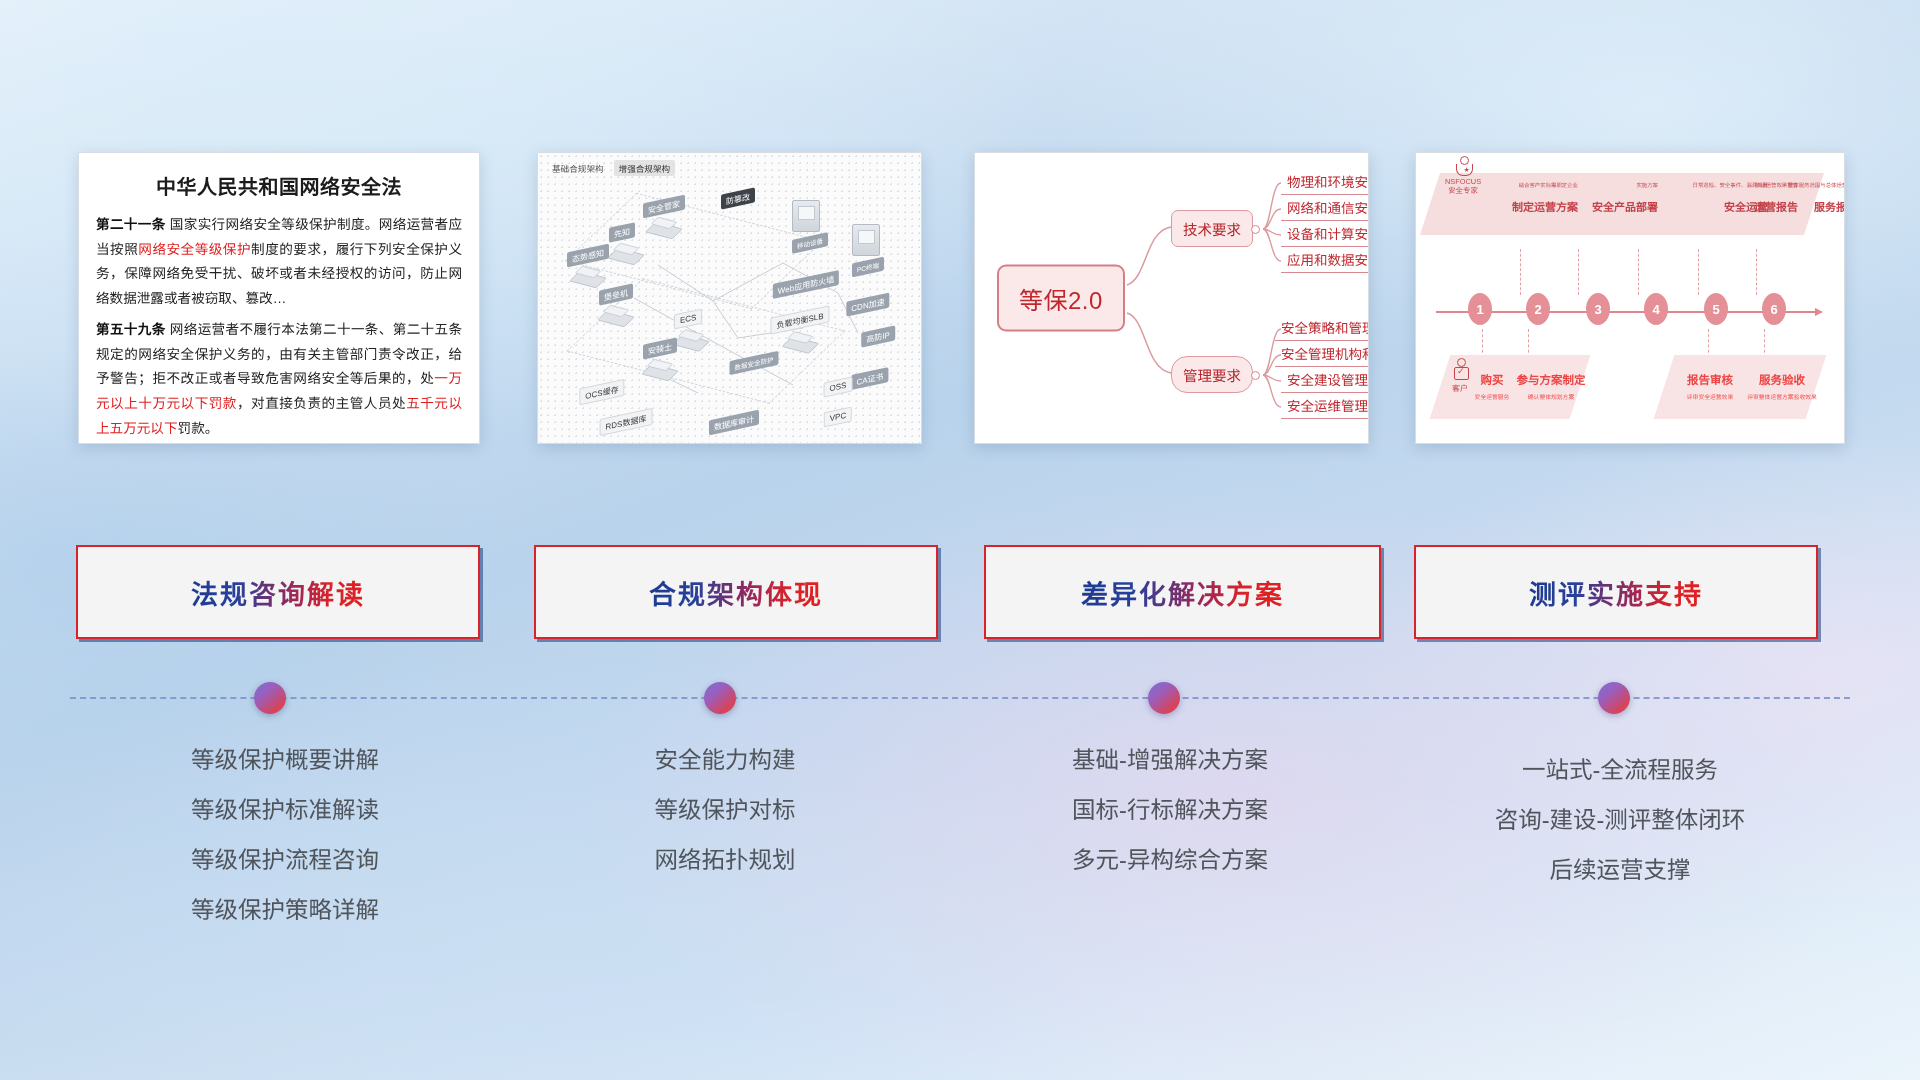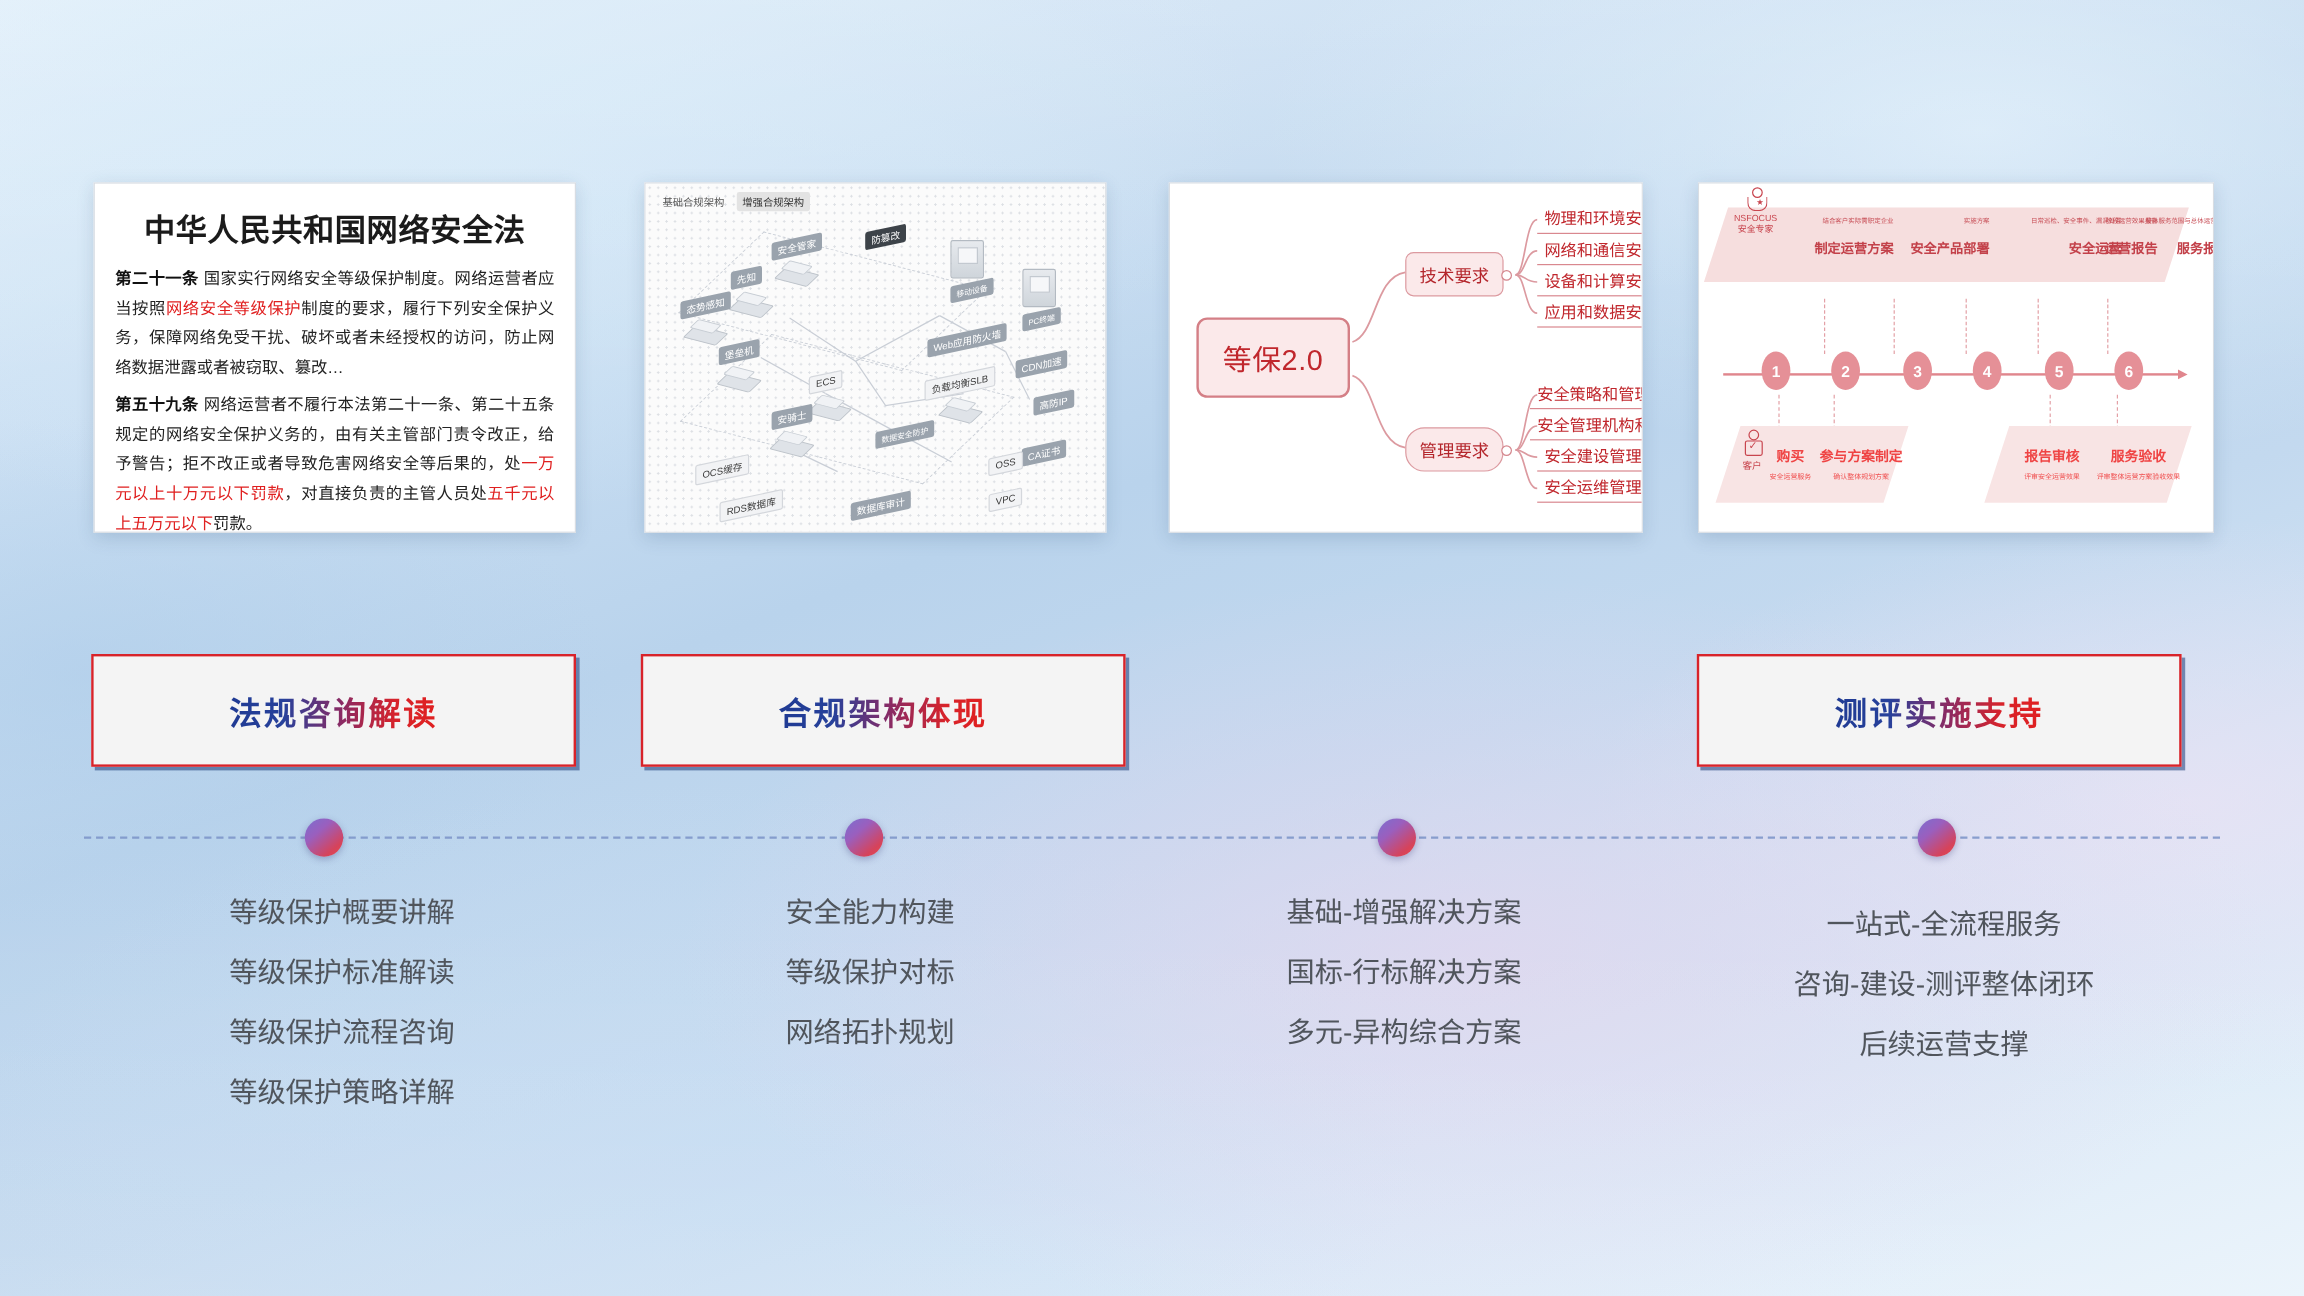--- a/index.html
+++ b/index.html
@@ -29,21 +29,21 @@
   .cards{position:absolute;left:0;top:0;width:1920px;height:450px;}
   .card{position:absolute;top:152px;height:290px;background:#fff;
         border:1px solid #d8dde3;box-shadow:0 4px 14px rgba(40,70,110,.18);overflow:hidden;}
   .card.c1{left:78px;width:400px;}
   .card.c2{left:537px;width:383px;}
   .card.c3{left:974px;width:393px;}
   .card.c4{left:1415px;width:428px;}
 
   
   .law{padding:14px 17px 10px 17px;box-sizing:border-box;height:100%;}
-  .law-title{text-align:center;font-weight:bold;font-size:26px;color:#1b1b1b;margin:4px 0 13px;letter-spacing:.5px;}
+  .law-title{text-align:center;font-weight:bold;font-size:20px;color:#1b1b1b;margin:4px 0 13px;letter-spacing:.5px;}
   .law-p{font-size:13.6px;line-height:1.82;color:#232323;text-align:justify;margin:0 0 6px;}
   .law-p b{font-weight:bold;color:#111;}
   .law-p .hl{color:#e02020;}
 
   
   .arch{position:relative;width:100%;height:100%;background:#fbfbfb;
         background-image:radial-gradient(rgba(150,160,175,.30) 1px, transparent 1px);
         background-size:7px 7px;}
   .arch-tabs{position:absolute;left:9px;top:7px;display:flex;gap:5px;font-size:8.6px;color:#555;}
   .arch-tabs .tb{padding:2px 5px;border-radius:2px;}
@@ -419,20 +419,23 @@
     </div>
   </div>
 
   <div class="titles">
     <div class="tbox t1">
       <span class="txt">法规咨询解读</span>
     </div>
     <div class="tbox t2">
       <span class="txt">合规架构体现</span>
     </div>
+    <div class="tbox t3">
+      <span class="txt">差异化解决方案</span>
+    </div>
     <div class="tbox t4">
       <span class="txt">测评实施支持</span>
     </div>
   </div>
 
   <div class="rail"></div>
   <div class="knob" style="left:254px;"></div>
   <div class="knob" style="left:704px;"></div>
   <div class="knob" style="left:1148px;"></div>
   <div class="knob" style="left:1598px;"></div>

